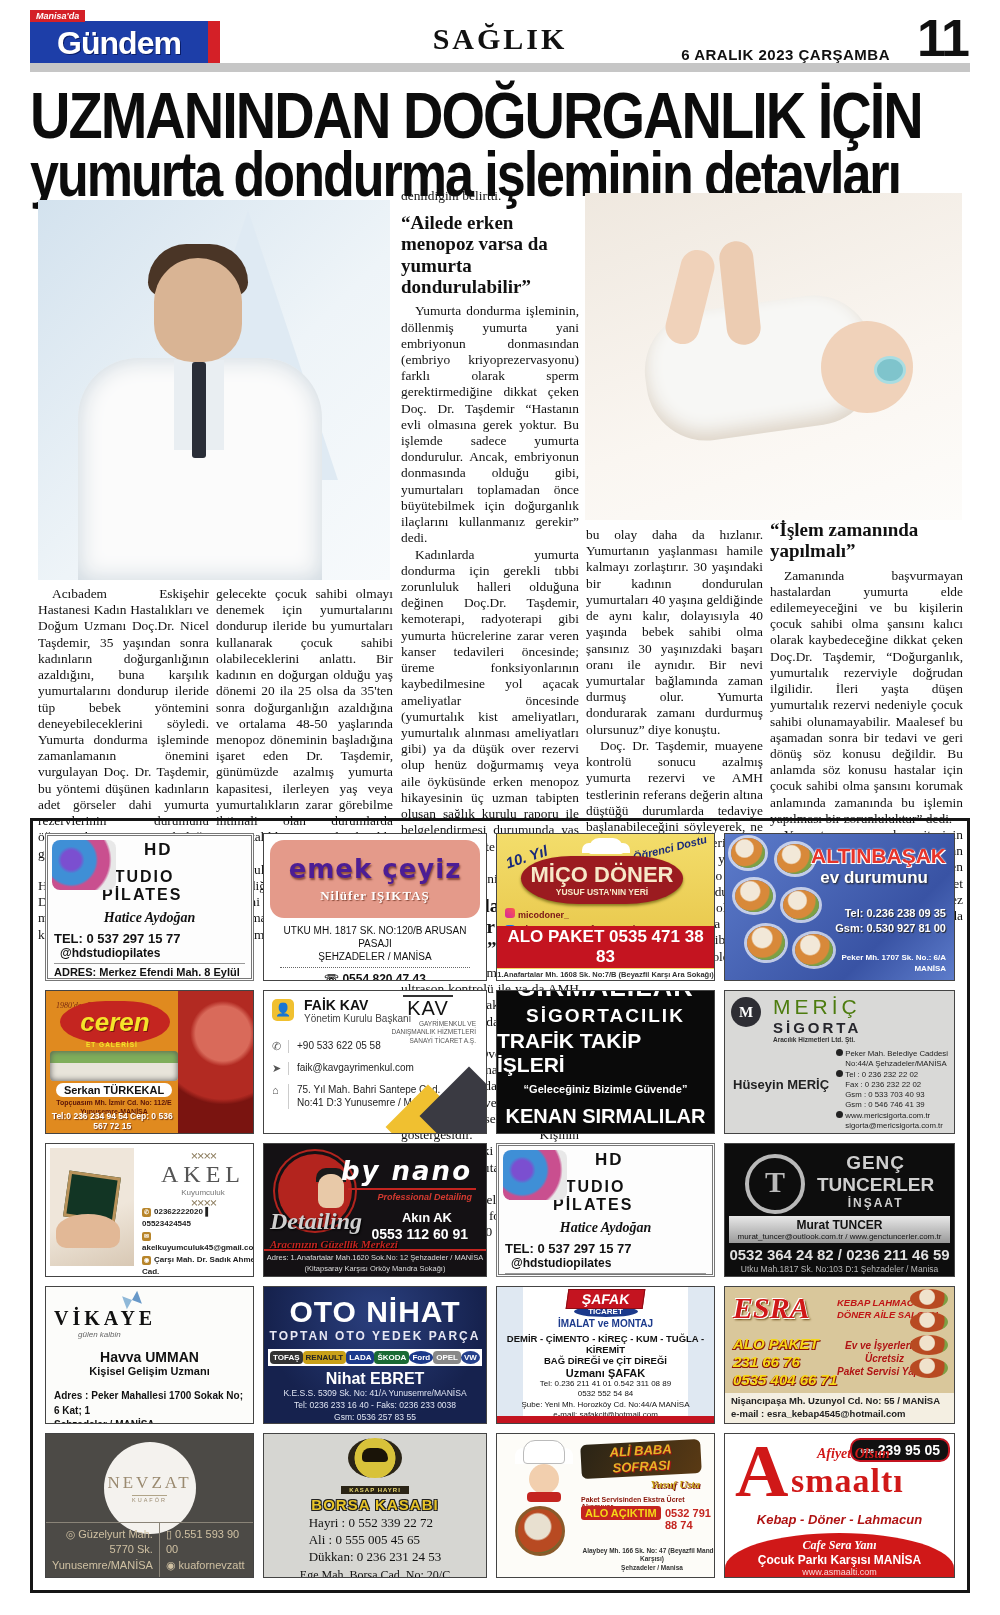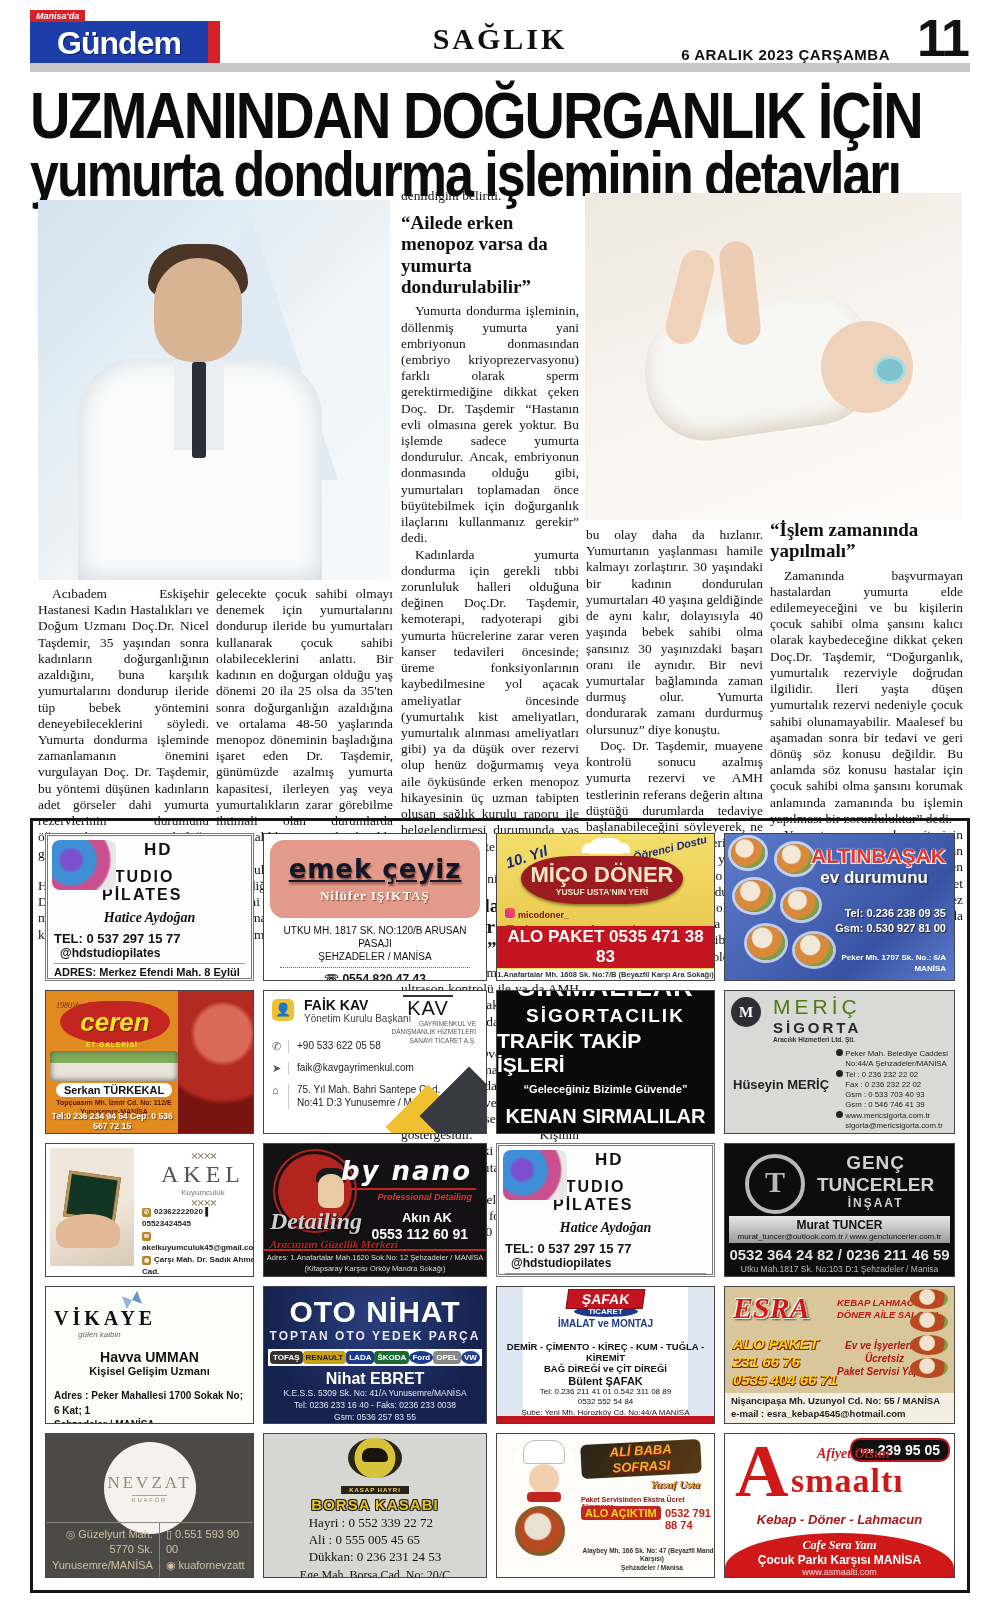--- a/index.html
+++ b/index.html
@@ -52,21 +52,21 @@
   .hd-art{position:absolute;left:4px;top:4px;width:64px;height:50px;background:radial-gradient(circle at 30% 40%,#7b4fd0 0 18%,#3f8fd6 25% 45%,#c94f8f 50% 70%,#e8e8e8 75%);border-radius:8px;}
   .hd-t1{margin-left:90px;font:bold 17px "Liberation Sans",sans-serif;letter-spacing:2px;}
   .hd-t2{margin-left:48px;margin-top:8px;font:bold 16px "Liberation Sans",sans-serif;letter-spacing:2px;}
   .hd-owner{text-align:center;font:italic bold 14px "Liberation Serif",serif;margin-top:6px;}
   .hd-tel{font:bold 13px "Liberation Sans",sans-serif;margin-top:5px;}
   .hd-insta{font:bold 12px "Liberation Sans",sans-serif;margin-left:6px;}
   .hd-adr{font:bold 11px "Liberation Sans",sans-serif;margin-top:3px;border-top:1px solid #999;padding-top:2px;display:flex;justify-content:space-between;}
   
   .ad-emek{padding:6px;}
   .emek-card{background:#e49a8a;border-radius:14px;height:58%;display:flex;flex-direction:column;align-items:center;justify-content:center;}
-  .emek-title{font:bold 26px "DejaVu Sans",sans-serif;color:#0f172a;text-shadow:1px 2px 2px #8a4a3a;letter-spacing:1px;text-decoration:underline;}
+  .emek-title{font:bold 26px "DejaVu Sans",sans-serif;color:#4c1d95;text-shadow:1px 2px 2px #8a4a3a;letter-spacing:1px;}
   .emek-owner{font:bold 13px "Liberation Serif",serif;color:#fff;text-shadow:1px 1px 1px #8a4a3a;margin-top:4px;letter-spacing:1px;}
   .emek-adr{font:10px "Liberation Sans",sans-serif;text-align:center;margin-top:6px;line-height:1.3;}
   .emek-dots{border-top:1px dotted #666;margin:4px 10px;}
   .emek-tel{text-align:center;font:bold 12px "Liberation Sans",sans-serif;}
   
   .ad-mico{background:linear-gradient(180deg,#f3dd6b,#e9c94e 70%,#f3dd6b);}
   .mico-year{position:absolute;left:8px;top:14px;font:italic 900 15px "Liberation Sans",sans-serif;color:#1a2a7a;transform:rotate(-18deg);}
   .mico-friend{position:absolute;right:6px;top:8px;font:italic bold 11px "Liberation Sans",sans-serif;color:#1a2a7a;transform:rotate(-14deg);text-align:center;line-height:1.1;}
   .mico-hat{position:absolute;left:50%;top:4px;transform:translateX(-50%);width:34px;height:16px;background:#fff;border-radius:10px 10px 2px 2px;box-shadow:-10px 2px 0 -3px #fff,10px 2px 0 -3px #fff;}
   .mico-banner{position:absolute;left:24px;top:22px;width:162px;height:48px;background:#9b1b20;border-radius:40% 40% 46% 46%/60% 60% 70% 70%;color:#f7e9c8;text-align:center;box-shadow:0 2px 3px #8a7a20;}
@@ -176,21 +176,21 @@
   .oto-sub{font:bold 12px "Liberation Sans",sans-serif;letter-spacing:2px;color:#e8e8f4;}
   .oto-brands{background:#fff;margin:6px 4px 0 4px;display:flex;justify-content:space-around;align-items:center;padding:2px 2px;}
   .brand{font:900 8px "Liberation Sans",sans-serif;color:#fff;border-radius:4px;padding:2px 3px;}
   .oto-name{font:bold 16px "Liberation Sans",sans-serif;margin-top:4px;}
   .oto-small{font:8.5px "Liberation Sans",sans-serif;line-height:1.4;color:#dfe4f2;}
   
   .ad-safak{background:linear-gradient(90deg,#dfe8f2 0 12%,#ffffff 12% 88%,#dfe8f2 88%);text-align:center;padding-top:2px;}
   .safak-ribbon{display:inline-block;background:#c41420;color:#fff;font:900 14px "Liberation Sans",sans-serif;padding:1px 14px;transform:skewX(-8deg);border:1px solid #8a0c14;}
   .safak-oval{display:block;margin:-3px auto 0 auto;width:64px;background:#1c3a8c;color:#fff;font:bold 8px "Liberation Sans",sans-serif;border-radius:50%;padding:1px 0;}
   .safak-sub{font:900 10px "Liberation Sans",sans-serif;color:#1c3a8c;margin-top:1px;}
-  .safak-l1{font:900 9.5px "Liberation Sans",sans-serif;margin-top:12px;}
+  .safak-l1{font:900 9.5px "Liberation Sans",sans-serif;margin-top:4px;}
   .safak-l2{font:900 9.5px "Liberation Sans",sans-serif;}
   .safak-name{font:bold 11px "Liberation Sans",sans-serif;margin-top:1px;}
   .safak-small{font:8px "Liberation Sans",sans-serif;line-height:1.3;}
   .safak-strip{position:absolute;left:0;bottom:0;width:100%;height:7px;background:#c41420;}
   
   .ad-esra{background:#d9c79b;}
   .esra-title{position:absolute;left:8px;top:4px;font:italic 900 30px "Liberation Serif",serif;color:#d01818;text-shadow:1px 1px 0 #fff,-1px -1px 0 #fff,2px 2px 2px #6a4a10;}
   .esra-sub{position:absolute;left:112px;top:10px;font:italic 900 9.5px "Liberation Sans",sans-serif;color:#c01414;line-height:1.25;}
   .esra-alo{position:absolute;left:8px;top:48px;font:italic 900 15px "Liberation Sans",sans-serif;color:#f5d818;text-shadow:1px 1px 0 #8a1408,-1px 1px 0 #8a1408;line-height:1.2;}
   .esra-svc{position:absolute;left:112px;top:52px;font:italic bold 10px "Liberation Sans",sans-serif;color:#b01414;text-align:center;line-height:1.3;}
@@ -527,21 +527,21 @@
       <span>Gsm: 0536 257 83 55</span>
     </div>
   </div>
 
   <div class="ad ad-safak">
     <div><span class="safak-ribbon">ŞAFAK</span></div>
     <span class="safak-oval">TİCARET</span>
     <div class="safak-sub">İMALAT ve MONTAJ</div>
     <div class="safak-l1">DEMİR - ÇİMENTO - KİREÇ - KUM - TUĞLA - KİREMİT</div>
     <div class="safak-l2">BAĞ DİREĞİ ve ÇİT DİREĞİ</div>
-    <div class="safak-name">Bülent ŞAFAK</div>
+    <div class="safak-name">Uzmanı ŞAFAK</div>
     <div class="safak-small">
       <span>Tel: 0.236 211 41 01 0.542 311 08 89</span><br>
       <span>0532 552 54 84</span><br>
       <span>Şube: Yeni Mh. Horozköy Cd. No:44/A MANİSA</span><br>
       <span>e-mail: safakcit@hotmail.com</span>
     </div>
     <div class="safak-strip"></div>
   </div>
 
   <div class="ad ad-esra">

